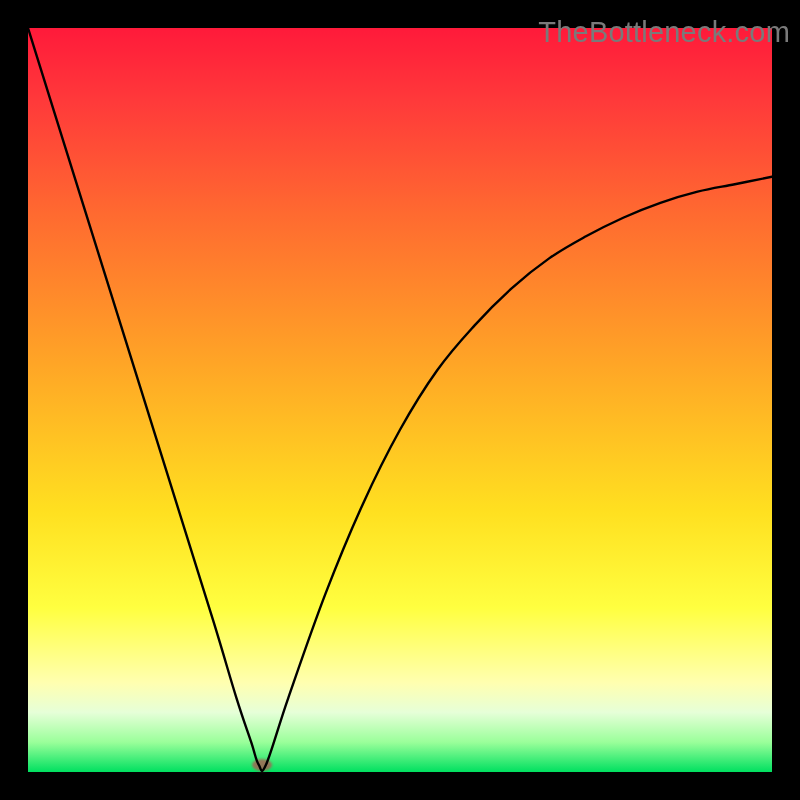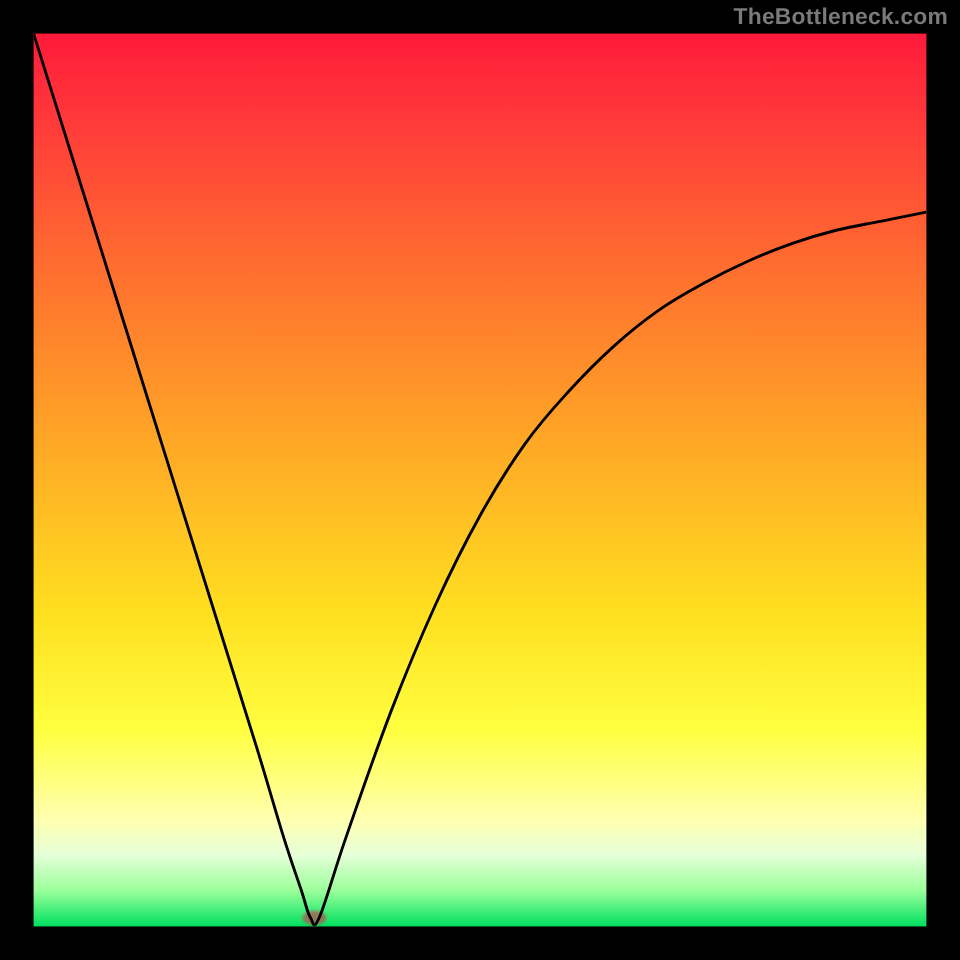--- a/index.html
+++ b/index.html
@@ -51,26 +51,26 @@
   .curve {
     position: absolute;
     left: 0;
     top: 0;
     width: 744px;
     height: 744px;
     pointer-events: none;
   }
   .watermark {
     position: absolute;
-    top: 4px;
+    top: 16px;
     right: 10px;
     color: #7a7a7a;
-    font-size: 19px;
+    font-size: 29px;
     letter-spacing: 0.2px;
-    font-weight: 700;
+    font-weight: 400;
     user-select: none;
   }
 </style>
 </head>
 <body>
 
 <div class="frame">
   <div class="plot"></div>
   <div id="marker" class="marker-shadow" style="left: 234.36px; top: 736.56px;"></div>
   <svg id="curve" class="curve" viewBox="0 0 744 744" preserveAspectRatio="none">

